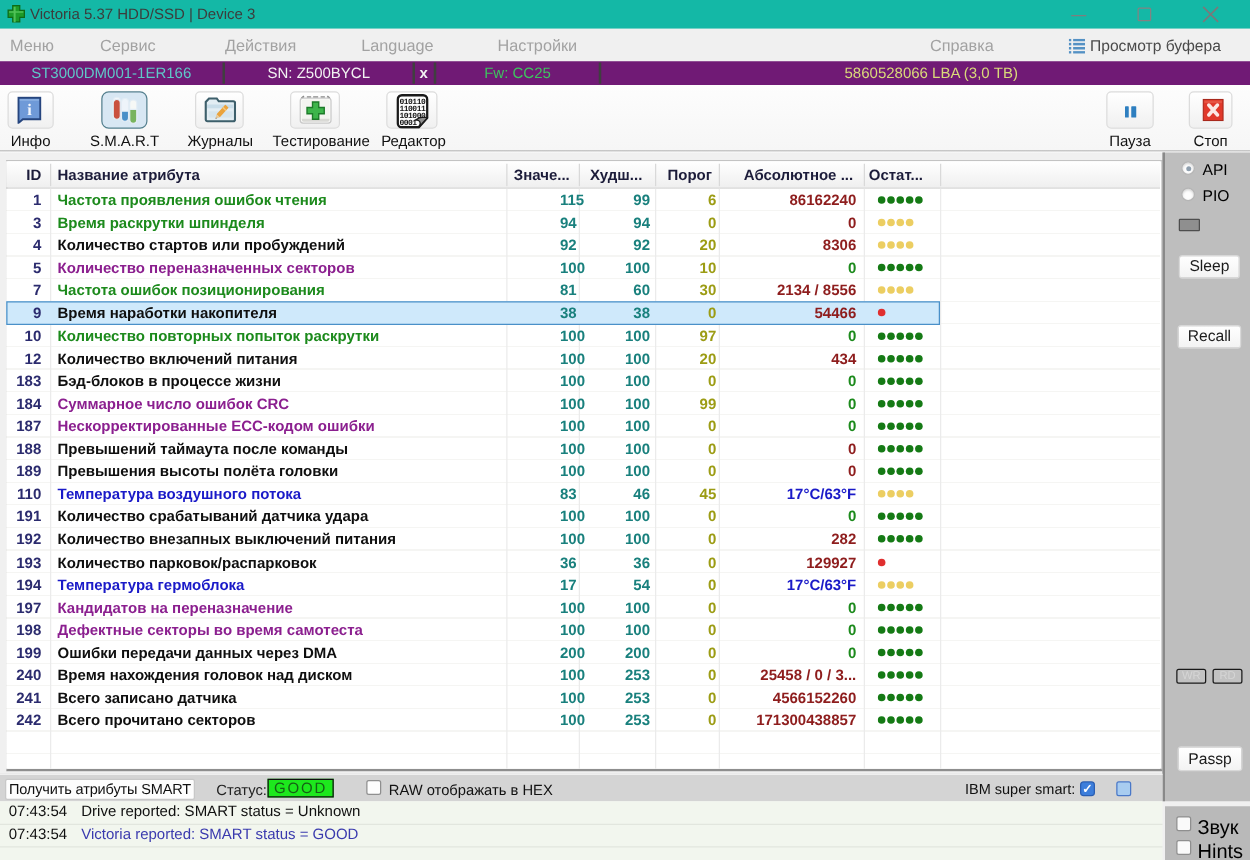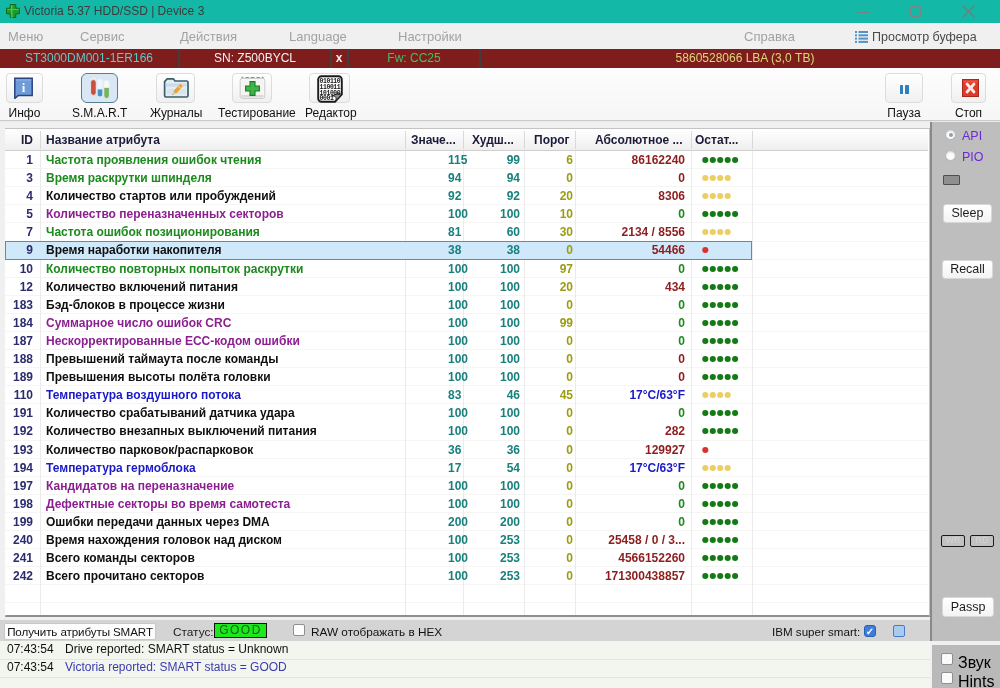--- a/index.html
+++ b/index.html
@@ -12,21 +12,21 @@
 #title-txt { position:absolute; left:24px; top:4px; font-size:12px; color:#3c3c3c; }
 #btn-min { position:absolute; left:857px; top:11.5px; width:12px; height:1.2px; background:#7e7e7e; }
 #btn-max { position:absolute; left:909.5px; top:6px; width:11px; height:11px; border:1.1px solid #828282; border-radius:1.5px; }
 
 
 #menubar { position:absolute; left:0; top:23px; width:1000px; height:26px; background:#f0f0f0; }
 .mi { position:absolute; top:6px; font-size:13px; color:#a2a2a2; }
 #m-view { position:absolute; top:6.5px; left:872px; font-size:12.5px; color:#4a4a4a; }
 
 
-#devbar { position:absolute; left:0; top:49px; width:1000px; height:19px; background:#7f1d1d; }
+#devbar { position:absolute; left:0; top:49px; width:1000px; height:19px; background:#701a75; }
 .seg { position:absolute; top:0; height:19px; font-size:12px; line-height:19px; text-align:center; }
 .segsep { position:absolute; top:1px; height:17px; width:2px; background:#3f3f3f; }
 
 
 #toolbar { position:absolute; left:0; top:68px; width:1000px; height:52px;
   background:linear-gradient(#fdfdfd,#f6f6f6); }
 #tbline { position:absolute; left:0; top:120px; width:1000px; height:2px;
   background:linear-gradient(#b9b9b9,#fbfbfb); }
 .tbbtn { position:absolute; top:5px; height:30px; background:linear-gradient(#ffffff,#f0f0f0);
   border:1px solid #dcdcdc; border-radius:4px; }
@@ -53,21 +53,21 @@
 .cabs  { left:570px; width:110px; text-align:right; }
 .cdots { left:697px; }
 .g { color:#1c8a1c; } .p { color:#8b1f8f; } .b { color:#1a1ac8; } .k { color:#0f0f0f; }
 .r { color:#8e1d1d; } .gr { color:#1c8a1c; }
 .dsvg { display:block; margin-top:5px; }
 .row.sel { background:#cfe9fb; outline:1.4px solid #4a90c8; outline-offset:-1px; width:747px; }
 
 
 #rpanel { position:absolute; left:930px; top:122px; width:70px; height:519px;
   background:#bebebe; border-left:2px solid #898989; }
-.rtext { position:absolute; font-size:12.5px; color:#6d28d9; }
+.rtext { position:absolute; font-size:12.5px; color:#000000; }
 .radio { position:absolute; width:11px; height:11px; border-radius:50%; background:#fdfdfd;
   border:1px solid #b5b5b5; box-shadow:inset 0 1px 2px rgba(0,0,0,0.18); }
 .rbtn { position:absolute; background:linear-gradient(#ffffff,#f3f3f3); border:1px solid #d8d8d8;
   border-radius:3px; font-size:12.5px; color:#1c1c1c; text-align:center; }
 
 
 #bbar { position:absolute; left:0; top:619px; width:930px; height:22px; background:#d4d4d4;
   border-top:1px solid #efefef; }
 #blbtn { position:absolute; left:4px; top:3px; width:152px; height:17px; background:#fdfdfd;
   border:1px solid #c8c8c8; border-radius:2px; font-size:11.6px; color:#111; letter-spacing:-0.1px;
@@ -590,21 +590,21 @@
             <circle cx="3.3" cy="4" r="3.05" fill="#157a15"></circle>
             <circle cx="10.8" cy="4" r="3.05" fill="#157a15"></circle>
             <circle cx="18.2" cy="4" r="3.05" fill="#157a15"></circle>
             <circle cx="25.7" cy="4" r="3.05" fill="#157a15"></circle>
             <circle cx="33.1" cy="4" r="3.05" fill="#157a15"></circle>
           </svg>
         </span>
       </div>
 <div class="row">
         <span class="cid">241</span>
-        <span class="cname k">Всего команды секторов</span>
+        <span class="cname k">Всего записано датчика</span>
         <span class="cv1">100</span>
         <span class="cv2">253</span>
         <span class="cthr">0</span>
         <span class="cabs r">4566152260</span>
         <span class="cdots">
           <svg class="dsvg" width="41" height="8" viewBox="0 0 41 8">
             <circle cx="3.3" cy="4" r="3.05" fill="#157a15"></circle>
             <circle cx="10.8" cy="4" r="3.05" fill="#157a15"></circle>
             <circle cx="18.2" cy="4" r="3.05" fill="#157a15"></circle>
             <circle cx="25.7" cy="4" r="3.05" fill="#157a15"></circle>

